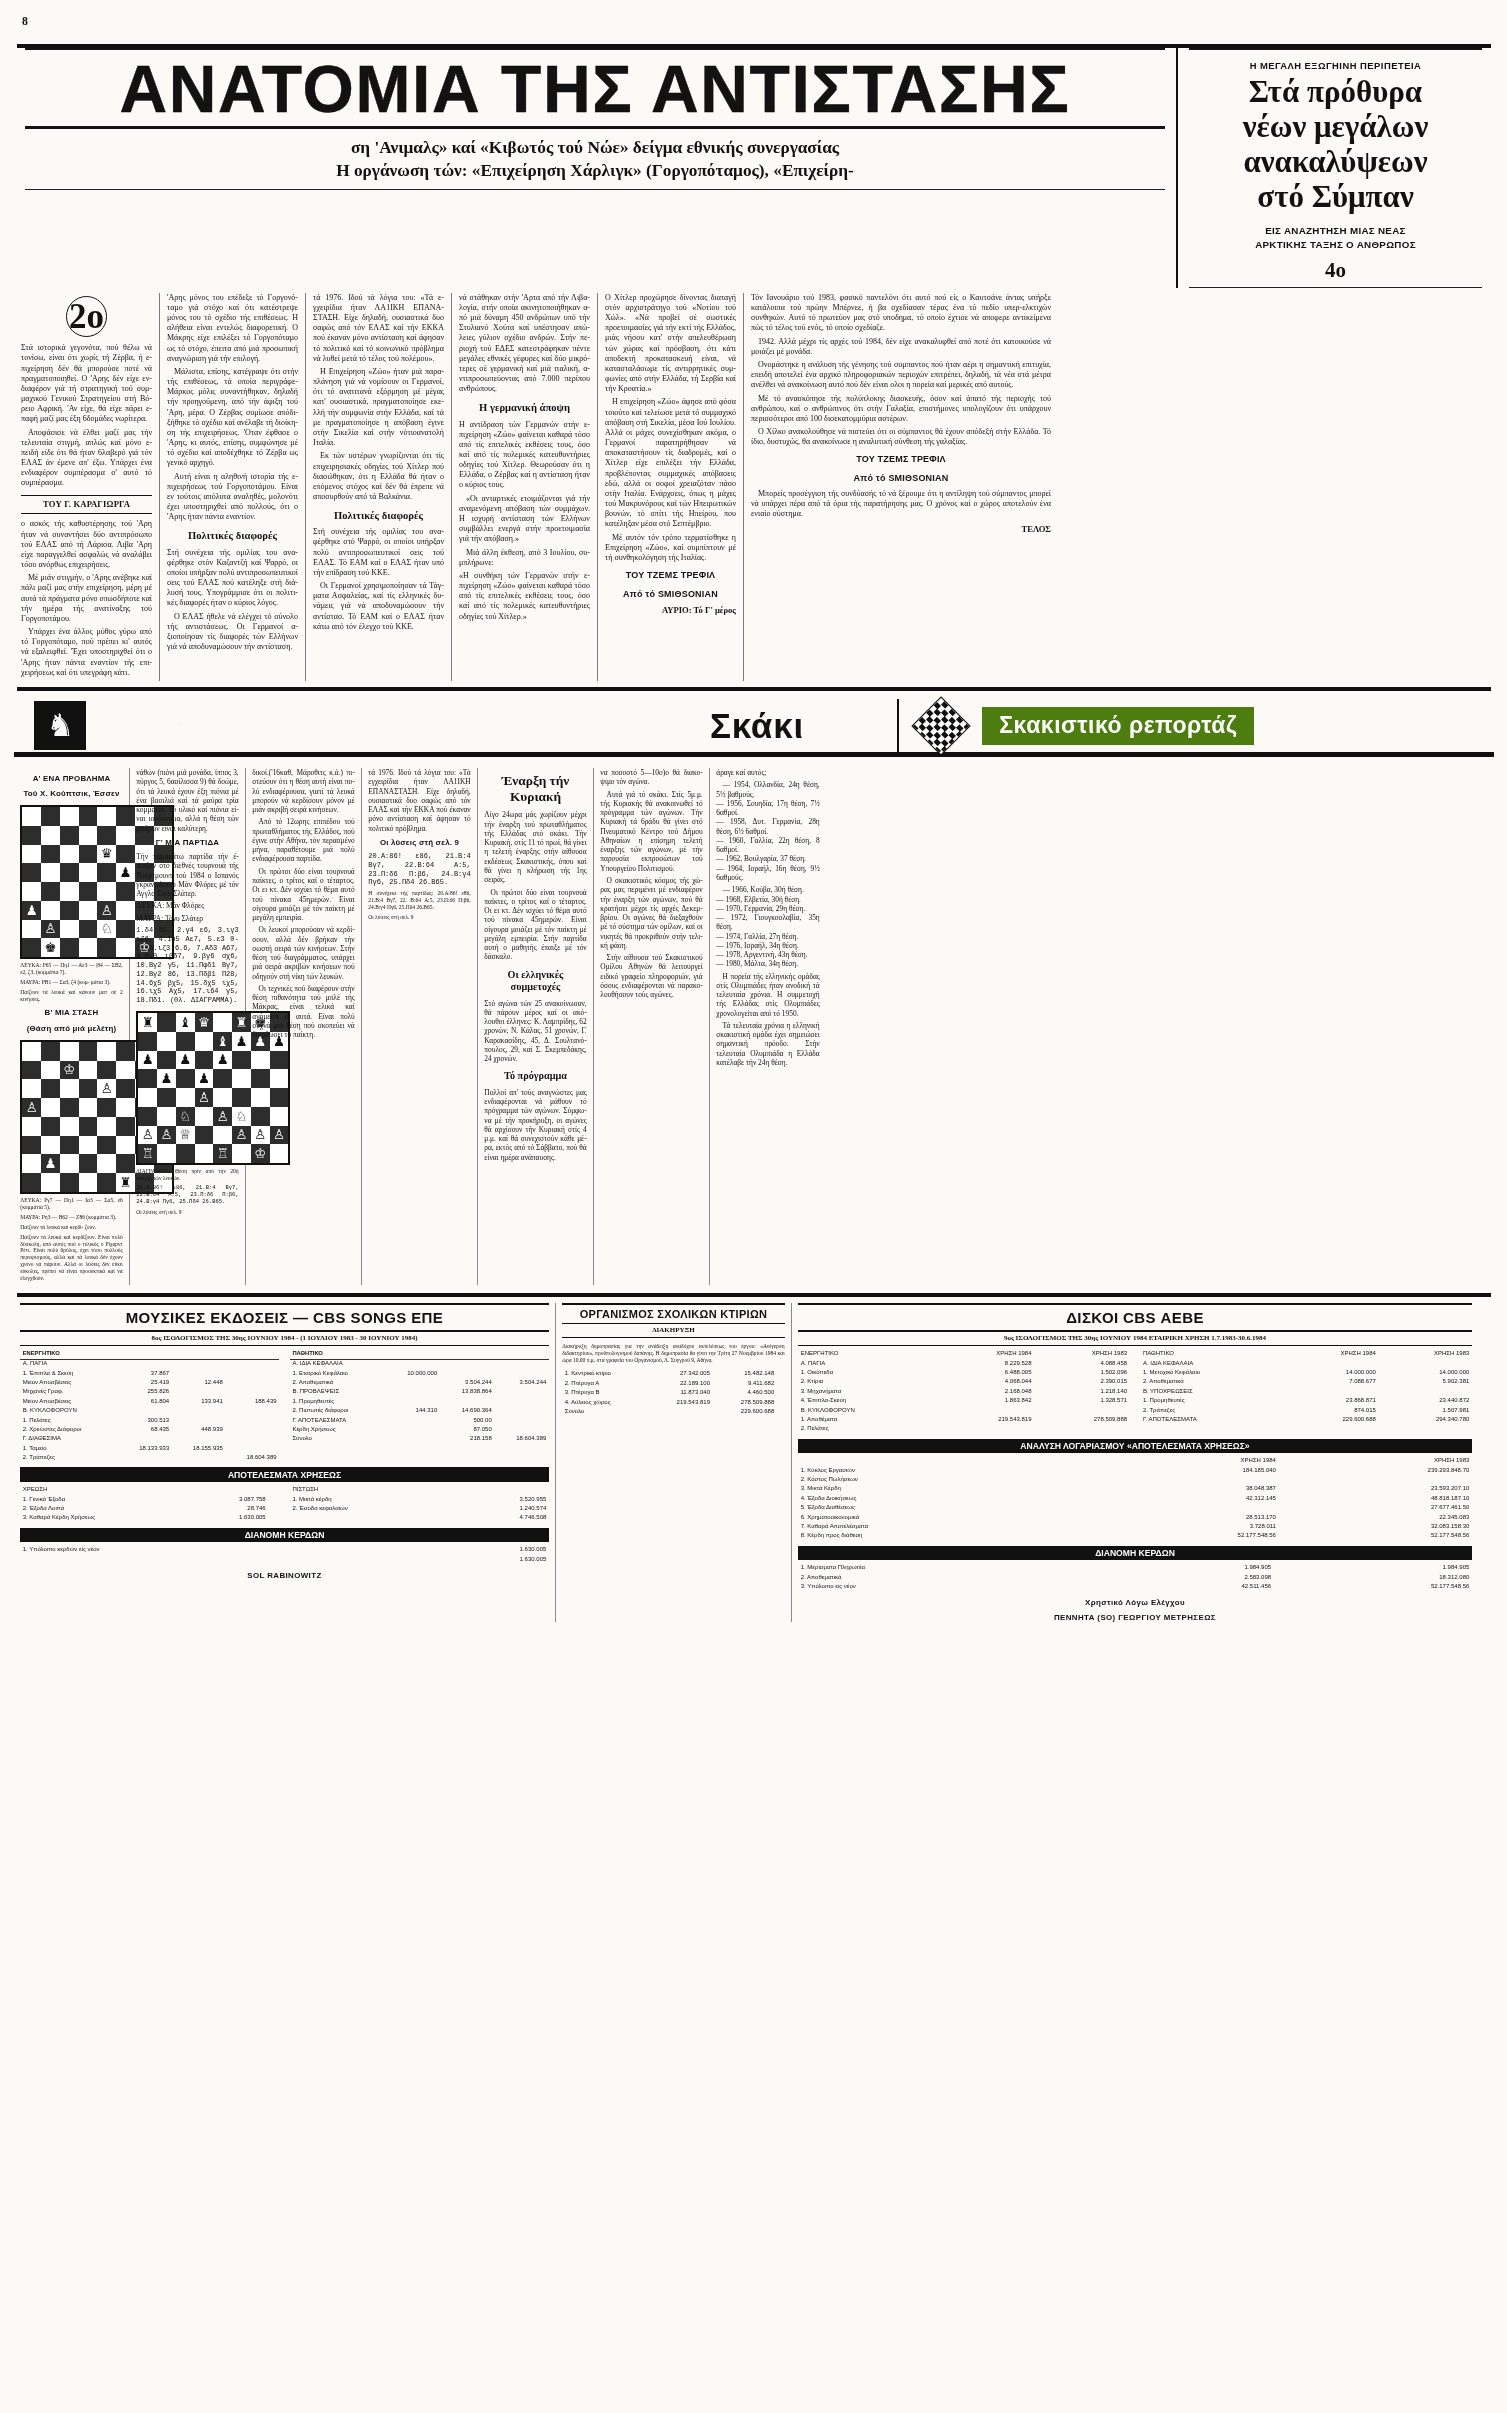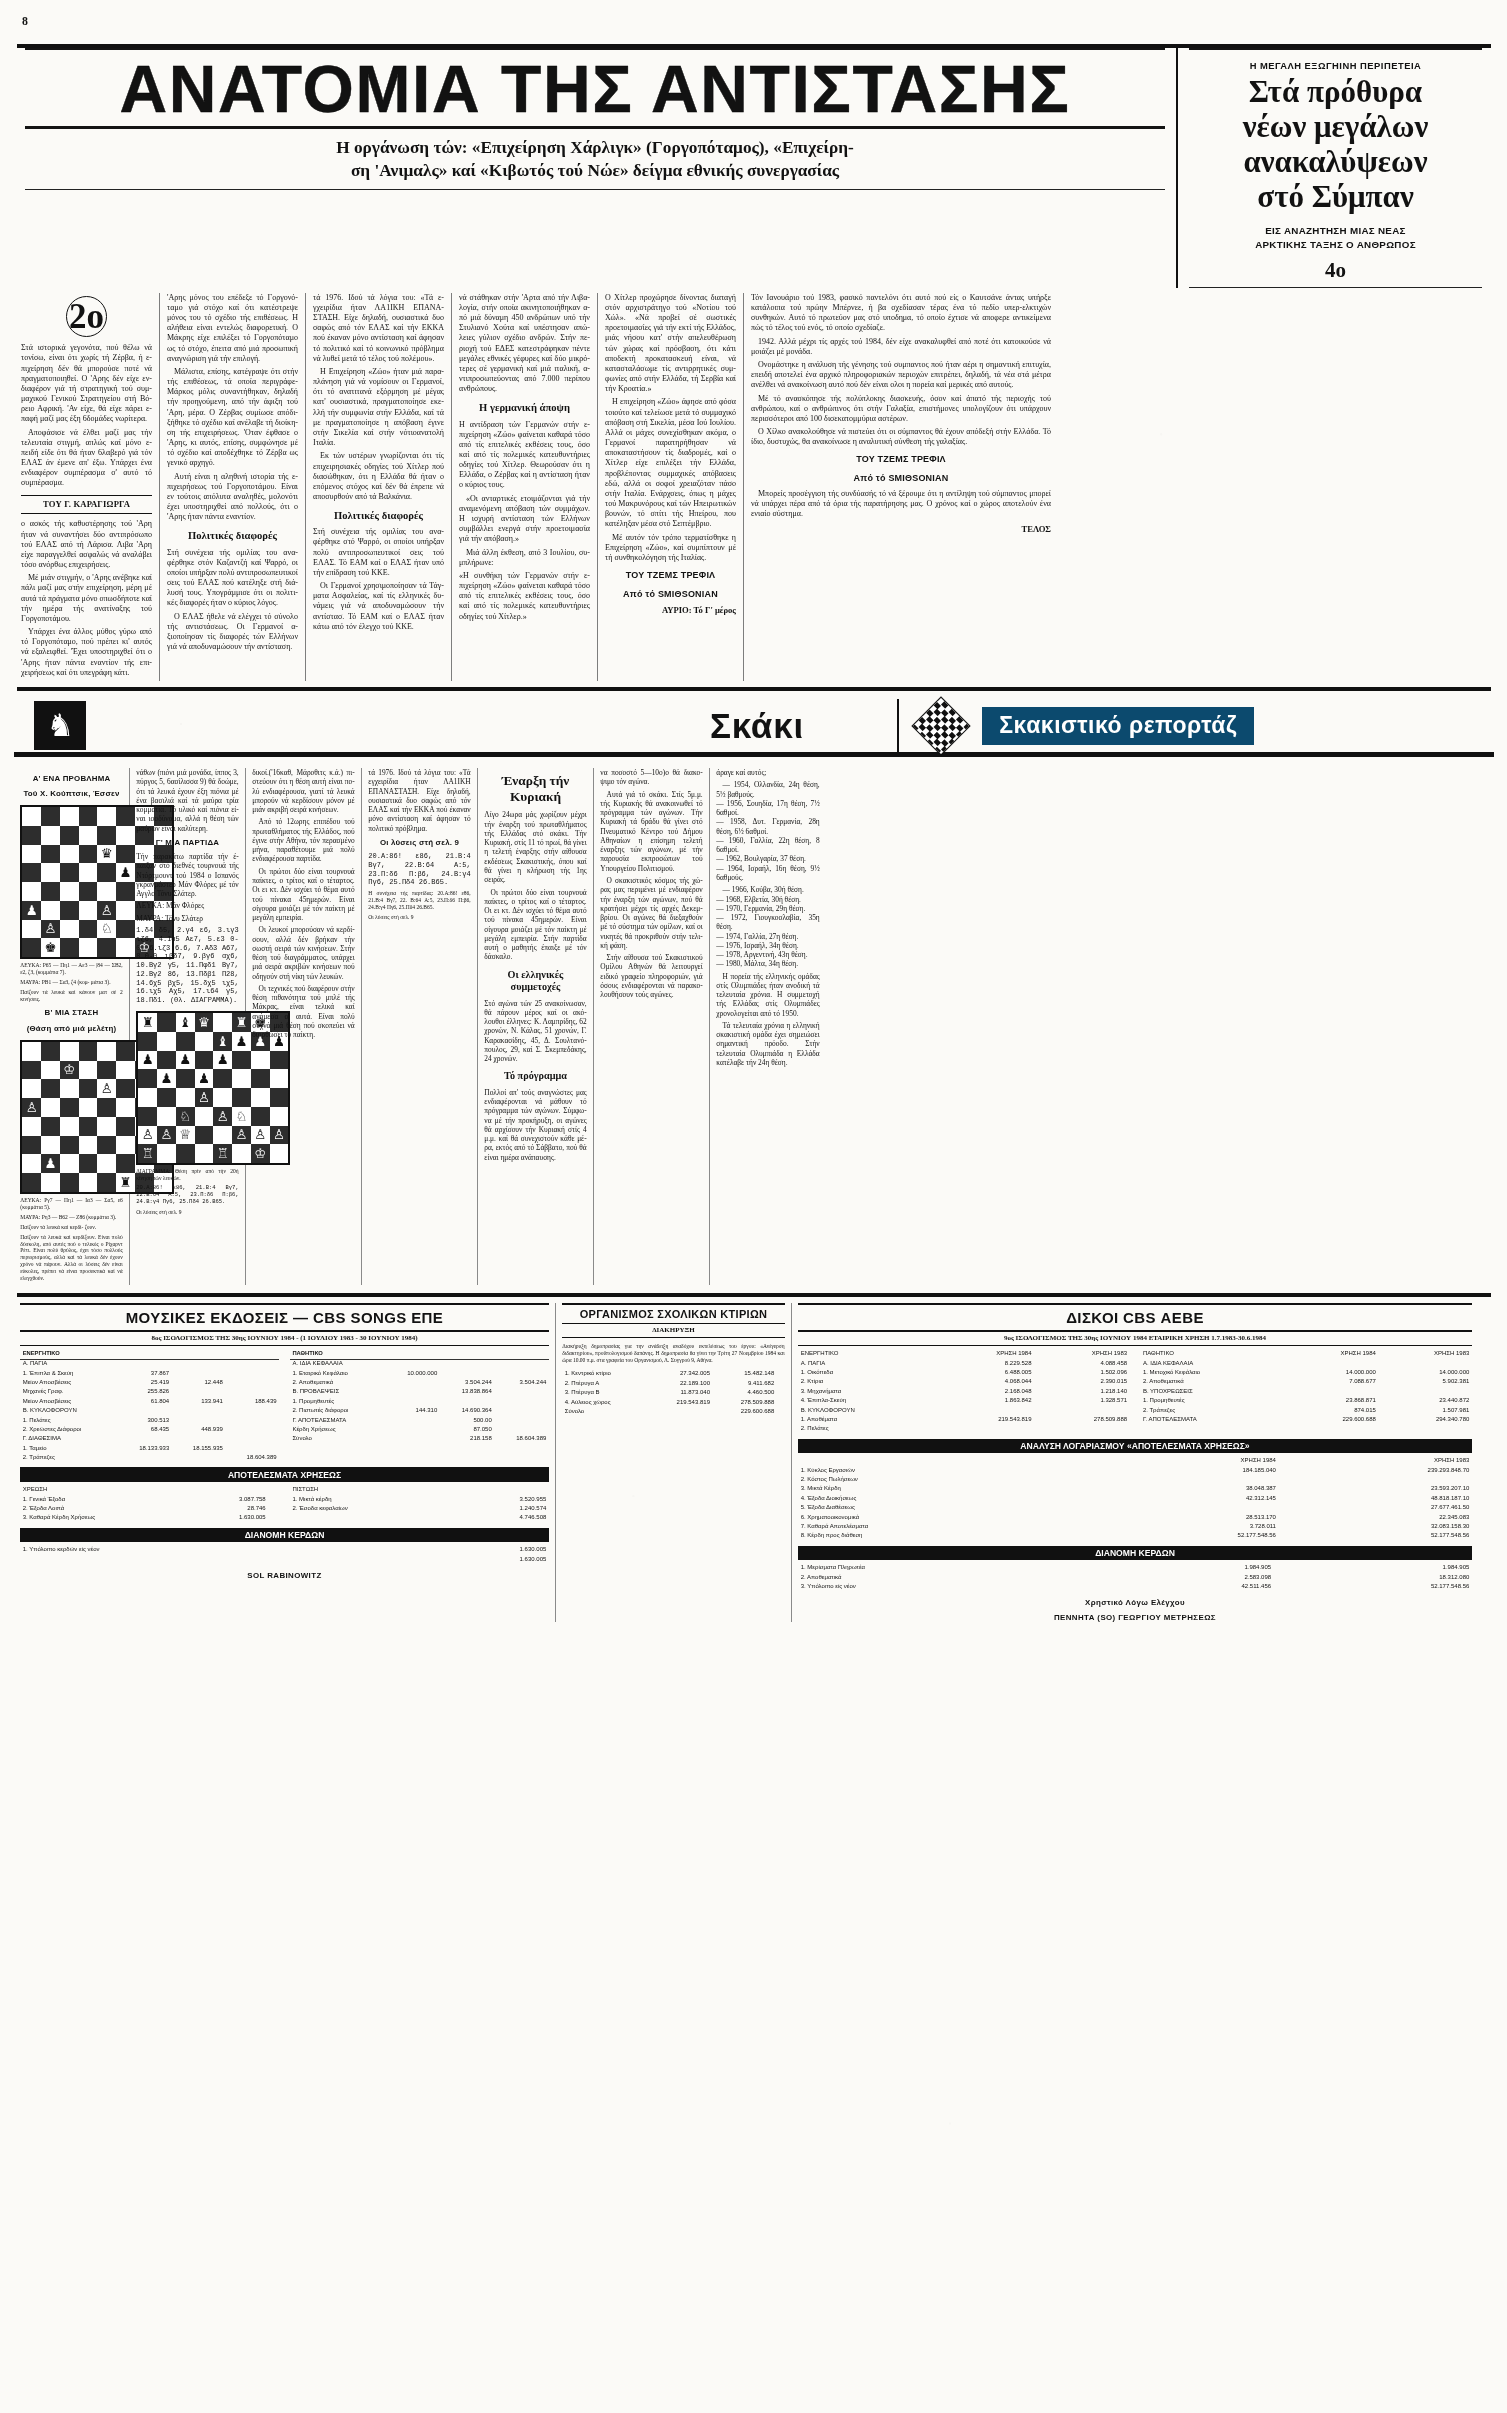--- a/index.html
+++ b/index.html
@@ -145,21 +145,21 @@
     width:61px; height:57px; position:relative; flex:0 0 auto;
     display:flex; align-items:center; justify-content:center;
   }
   .diamond-board .dg{
     width:42px; height:42px; transform:rotate(45deg);
     background:
       repeating-conic-gradient(#111 0 25%, #fff 0 50%) 0 0/10.6px 10.6px;
     border:1.6px solid #111;
   }
   .chess-title2{
-    background:#0c4a6e; color:#fff; font-family:"Liberation Sans", sans-serif;
+    background:#4d7c0f; color:#fff; font-family:"Liberation Sans", sans-serif;
     font-weight:bold; font-size:23px; padding:5.5px 17.3px; margin-left:11px;
     letter-spacing:0.5px;
   }
   .chess-cols{ display:flex; margin-top:11px; }
   .ccol{
     padding:0 6.3px; font-size:7.4px; line-height:1.25; text-align:justify;
     border-right:0.8px solid #8a8a8a;
   }
   .ccol:last-child{ border-right:none; }
   .ccol p{ margin:0 0 3.1px; text-indent:6.3px; }
@@ -238,22 +238,22 @@
   </div>
   <div class="rule-heavy"></div>
 
   <div class="topzone">
 
     <div class="left-block">
       <div class="rule-mid"></div>
       <div class="banner">ΑΝΑΤΟΜΙΑ ΤΗΣ ΑΝΤΙΣΤΑΣΗΣ</div>
       <div class="rule-mid"></div>
       <div class="deck">
+        <div>ση 'Ανιμαλς» καί «Κιβωτός τού Νώε» δείγμα εθνικής συνεργασίας</div>
         <div>Η οργάνωση τών: «Επιχείρηση Χάρλιγκ» (Γοργοπόταμος), «Επιχείρη-</div>
-        <div>ση 'Ανιμαλς» καί «Κιβωτός τού Νώε» δείγμα εθνικής συνεργασίας</div>
       </div>
       <div class="rule-thin"></div>
     </div>
 
     <div class="right-block">
       <div class="rule-mid" style="margin-bottom:4.7px"></div>
       <div class="right-kicker">Η ΜΕΓΑΛΗ ΕΞΩΓΗΙΝΗ ΠΕΡΙΠΕΤΕΙΑ</div>
       <div class="right-title">
         <div>Στά πρόθυρα</div>
         <div>νέων μεγάλων</div>

